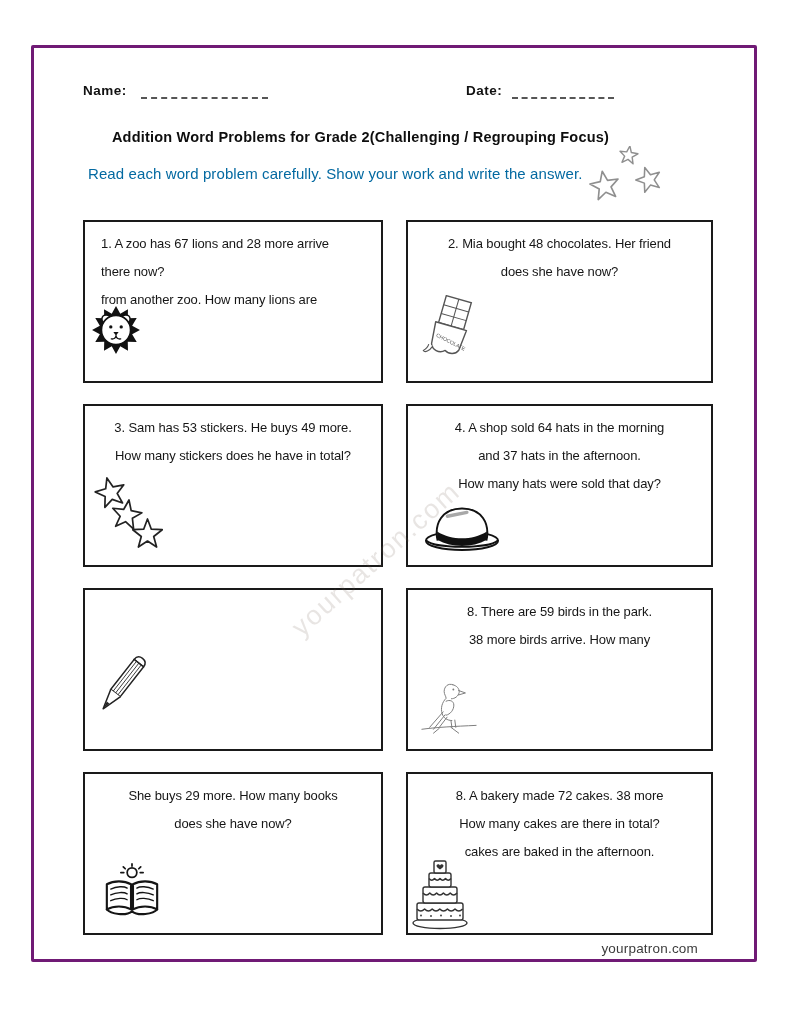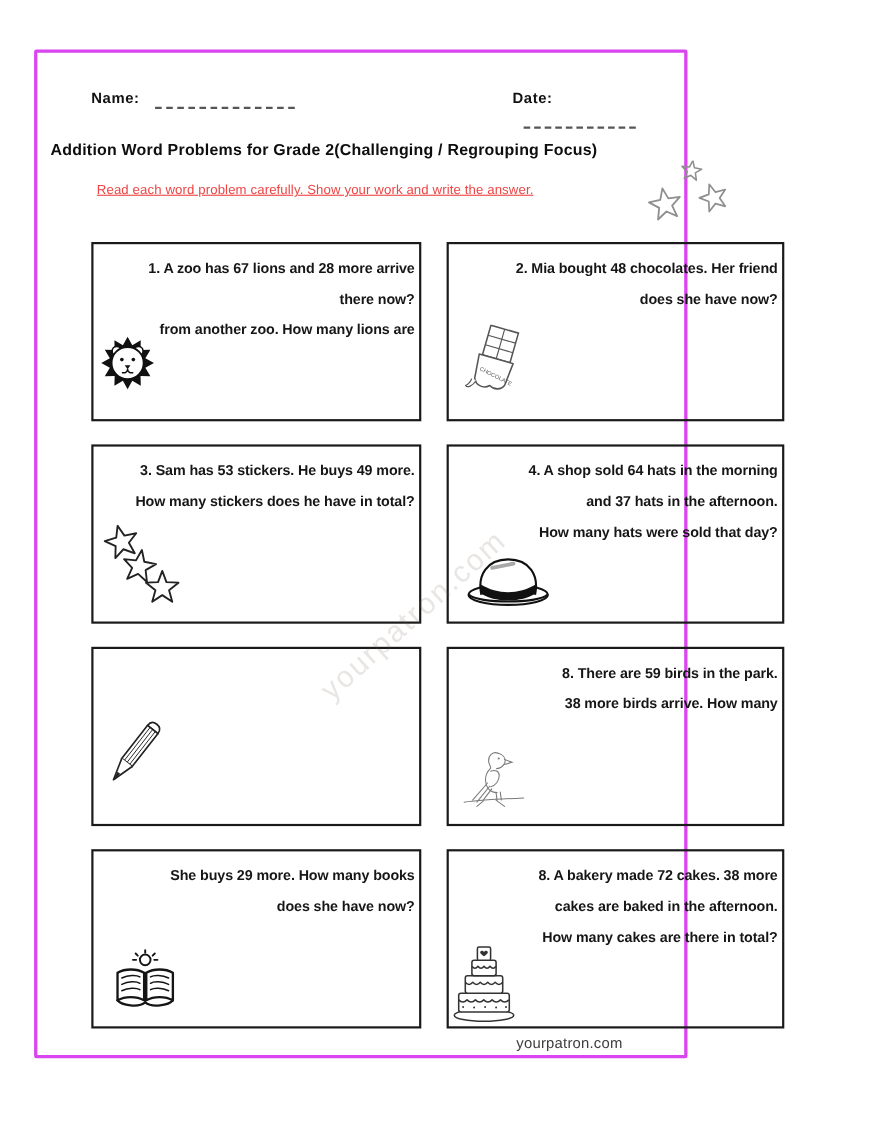--- a/index.html
+++ b/index.html
@@ -1,48 +1,48 @@
 <!DOCTYPE html>
 <html><head>
 <meta charset="utf-8">
 <style>
   html,body{margin:0;padding:0;}
   body{
     width:791px;height:1024px;background:#ffffff;position:relative;
     font-family:"Liberation Sans",sans-serif;color:#161616;overflow:hidden;
   }
   .frame{
-    position:absolute;left:31px;top:45px;width:594px;height:917px;
-    border:3px solid #d946ef;border-radius:2px;box-sizing:border-box;
+    position:absolute;left:31px;top:45px;width:726px;height:917px;
+    border:3px solid #701a75;border-radius:2px;box-sizing:border-box;
   }
   
   .name-row{position:absolute;top:33px;left:49px;right:40px;height:22px;}
   .field-label{font-size:13.5px;font-weight:700;letter-spacing:.5px;color:#111;}
   .blank{display:inline-block;border-bottom:2.5px dashed #565656;height:13px;vertical-align:bottom;margin-left:14px;}
   .blank.name{width:127px;}
   .blank.date{width:102px;margin-left:10px;}
   .date-group{position:absolute;left:383px;top:0;}
   
   .title{
     position:absolute;top:81px;left:0;width:100%;box-sizing:border-box;padding-right:78px;
     text-align:center;font-size:14.5px;font-weight:700;letter-spacing:.2px;color:#0e0e0e;padding-left:11px;
   }
-  .instructions{position:absolute;top:117px;left:54px;font-size:12px;letter-spacing:.1px;color:#ef4444;text-decoration:underline;}
+  .instructions{position:absolute;top:117px;left:54px;font-size:15px;letter-spacing:.1px;color:#0369a1;}
   .stars-top{position:absolute;top:98px;left:553px;}
   
   .grid{
     position:absolute;top:172px;left:49px;
     display:grid;grid-template-columns:300px 307px;column-gap:23px;
     grid-auto-rows:163px;row-gap:21px;
   }
   .box{
     border:2.5px solid #1a1a1a;position:relative;box-sizing:border-box;
     padding:8px 4px 0 4px;text-align:center;overflow:hidden;background:transparent;
   }
-  .box .line{font-size:13px;font-weight:700;letter-spacing:-.1px;line-height:28px;white-space:nowrap;text-align:right;}
+  .box .line{font-size:13px;font-weight:400;letter-spacing:-.1px;line-height:28px;white-space:nowrap;}
   .box.align-left{text-align:left;padding-left:16px;}
   .box.align-left-sm{text-align:left;padding-left:12px;}
   .icon{position:absolute;}
   .icon-lion{left:6px;bottom:26px;}
   .icon-chocolate{left:12px;bottom:16px;}
   .icon-stars{left:5px;bottom:12px;}
   .icon-hat{left:15px;bottom:12px;}
   .icon-pencil{left:8px;bottom:26px;}
   .icon-bird{left:7px;bottom:12px;}
   .icon-book{left:13px;bottom:12px;}
@@ -193,22 +193,22 @@
           <path d="M39,28 C42,26 50,26 56,29 M39,34 C42,32 50,32 56,35 M39,40 C42,38 50,38 56,41" fill="none" stroke-width="1.4"></path>
           <path d="M8,50 C12,55 28,57 34,52 C40,57 56,55 60,50" fill="none" stroke-width="2.2"></path>
           <path d="M34,24 L34,51" fill="none" stroke-width="1.5"></path>
         </g>
       </svg>
     </div>
 
     <div class="box">
       <div class="lines">
           <div class="line">8. A bakery made 72 cakes. 38 more</div>
+          <div class="line">How many cakes are there in total?</div>
           <div class="line">cakes are baked in the afternoon.</div>
-          <div class="line">How many cakes are there in total?</div>
         </div>
       <svg class="icon icon-cake" width="60" height="78" viewBox="0 0 60 78">
         <g fill="#fff" stroke="#333" stroke-width="1.4" stroke-linejoin="round">
           <ellipse cx="30" cy="70" rx="27" ry="5.5"></ellipse>
           <rect x="7" y="50" width="46" height="17" rx="2"></rect>
           <path d="M7,56 q3.8,4 7.6,0 q3.8,4 7.6,0 q3.8,4 7.6,0 q3.8,4 7.6,0 q3.8,4 7.6,0 q3.8,4 7.6,0" fill="none"></path>
           <rect x="13" y="34" width="34" height="16" rx="2"></rect>
           <path d="M13,40 q3.4,4 6.8,0 q3.4,4 6.8,0 q3.4,4 6.8,0 q3.4,4 6.8,0 q3.4,4 6.8,0" fill="none"></path>
           <rect x="19" y="20" width="22" height="14" rx="2"></rect>
           <path d="M19,25.5 q2.75,3.5 5.5,0 q2.75,3.5 5.5,0 q2.75,3.5 5.5,0 q2.75,3.5 5.5,0" fill="none"></path>

